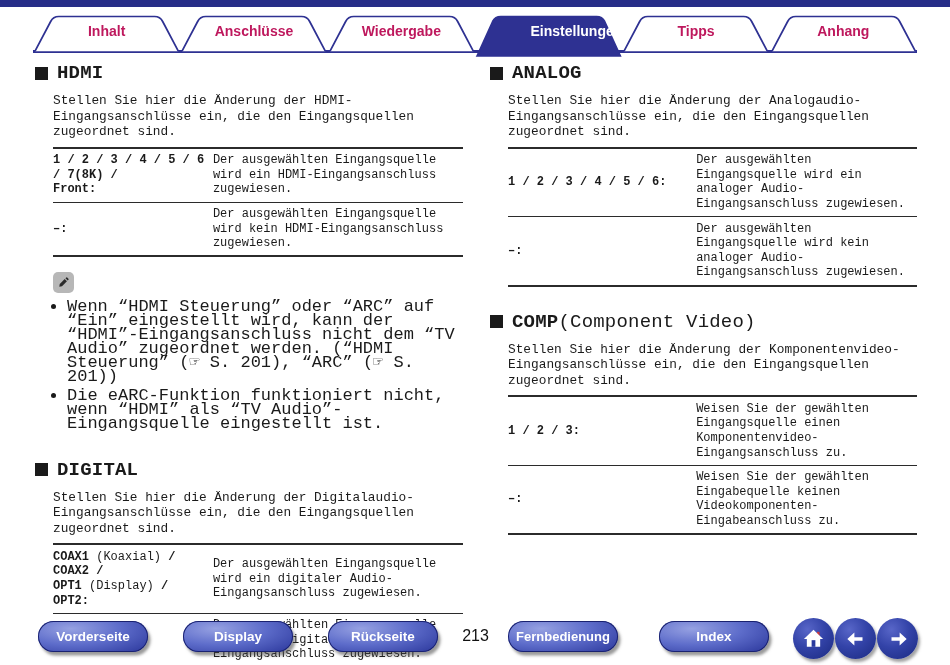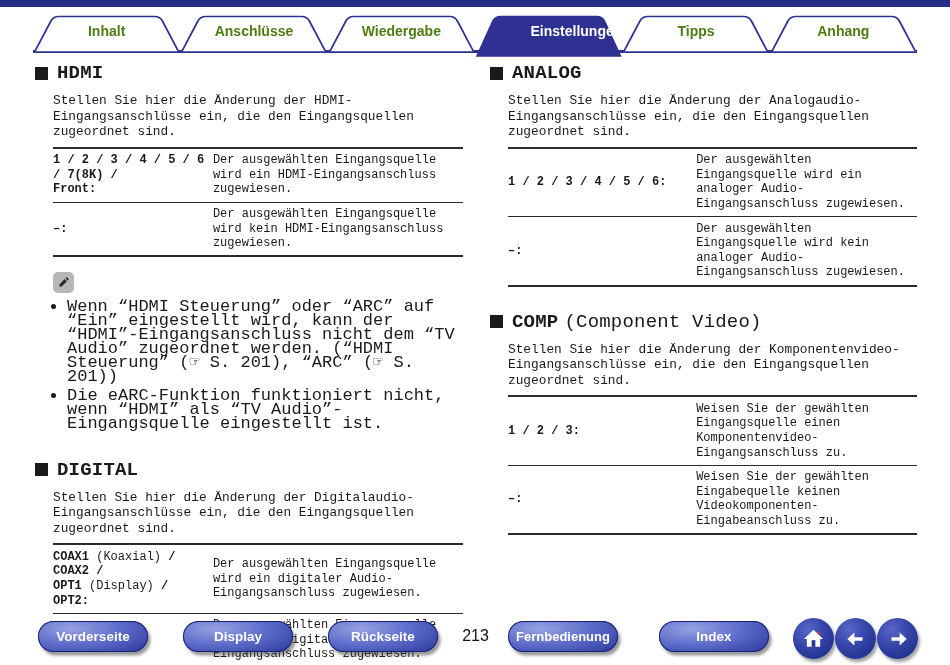--- a/index.html
+++ b/index.html
@@ -12,36 +12,36 @@
   
   .topbar { position:absolute; left:0; top:0; width:950px; height:7px; background:#272e88; }
   .tabs { position:absolute; left:33px; top:13px; width:884px; height:39px; display:flex; z-index:2; }
   .tab { position:relative; flex:1; height:39px; cursor:pointer; }
   .tab svg { position:absolute; left:0; top:0; width:100%; height:39px; overflow:visible; }
   .tab svg path { fill:#fff; stroke:#2e3192; stroke-width:1.7; }
   .tab.active svg { height:44px; }
   .tab.active svg path { fill:#2e3192; }
   .tab .lbl {
     position:absolute; left:0; right:0; top:10px; text-align:center;
-    font-size:14px; font-weight:bold; color:#4d7c0f; z-index:3;
+    font-size:14px; font-weight:bold; color:#be185d; z-index:3;
   }
   .tab.active .lbl { color:#fff;text-align:right; }
   .tab-underline { position:absolute; left:33px; top:49.5px; width:884px; height:3.5px; background:#2e3192; z-index:1; }
 
   
   .col { position:absolute; top:62px;font-family:Liberation Mono, monospace; }
   .col-left  { left:35px;  width:428px; }
   .col-right { left:490px; width:427px; }
 
   h2.sec-title {
     display:flex; align-items:center; font-size:19px; font-weight:bold;
     color:#1a1a1a; margin-bottom:9px; letter-spacing:.2px;
   }
   .sq { width:13px; height:13px; background:#1a1a1a; margin-right:9px; flex:0 0 auto; }
-  .title-suffix { font-weight:normal; margin-left:6px; }
+  .title-suffix { font-weight:normal; }
 
   .sec-body { margin-left:18px; }
   .sec-desc { font-size:12.8px; line-height:15.6px; margin-bottom:7px; }
 
   table.tbl { width:100%; border-collapse:collapse; border-top:2px solid #2b2b2b; border-bottom:2px solid #2b2b2b; }
   table.tbl tr + tr td { border-top:1.6px solid #2b2b2b; }
   table.tbl td { vertical-align:middle; padding:4.5px 2px 4.5px 0; font-size:12px; line-height:14.6px; }
   table.tbl td.term { font-weight:bold; white-space:pre-line; padding-right:8px; }
   .t-left  td.term { width:39%; }
   .t-right td.term { width:46%; }

